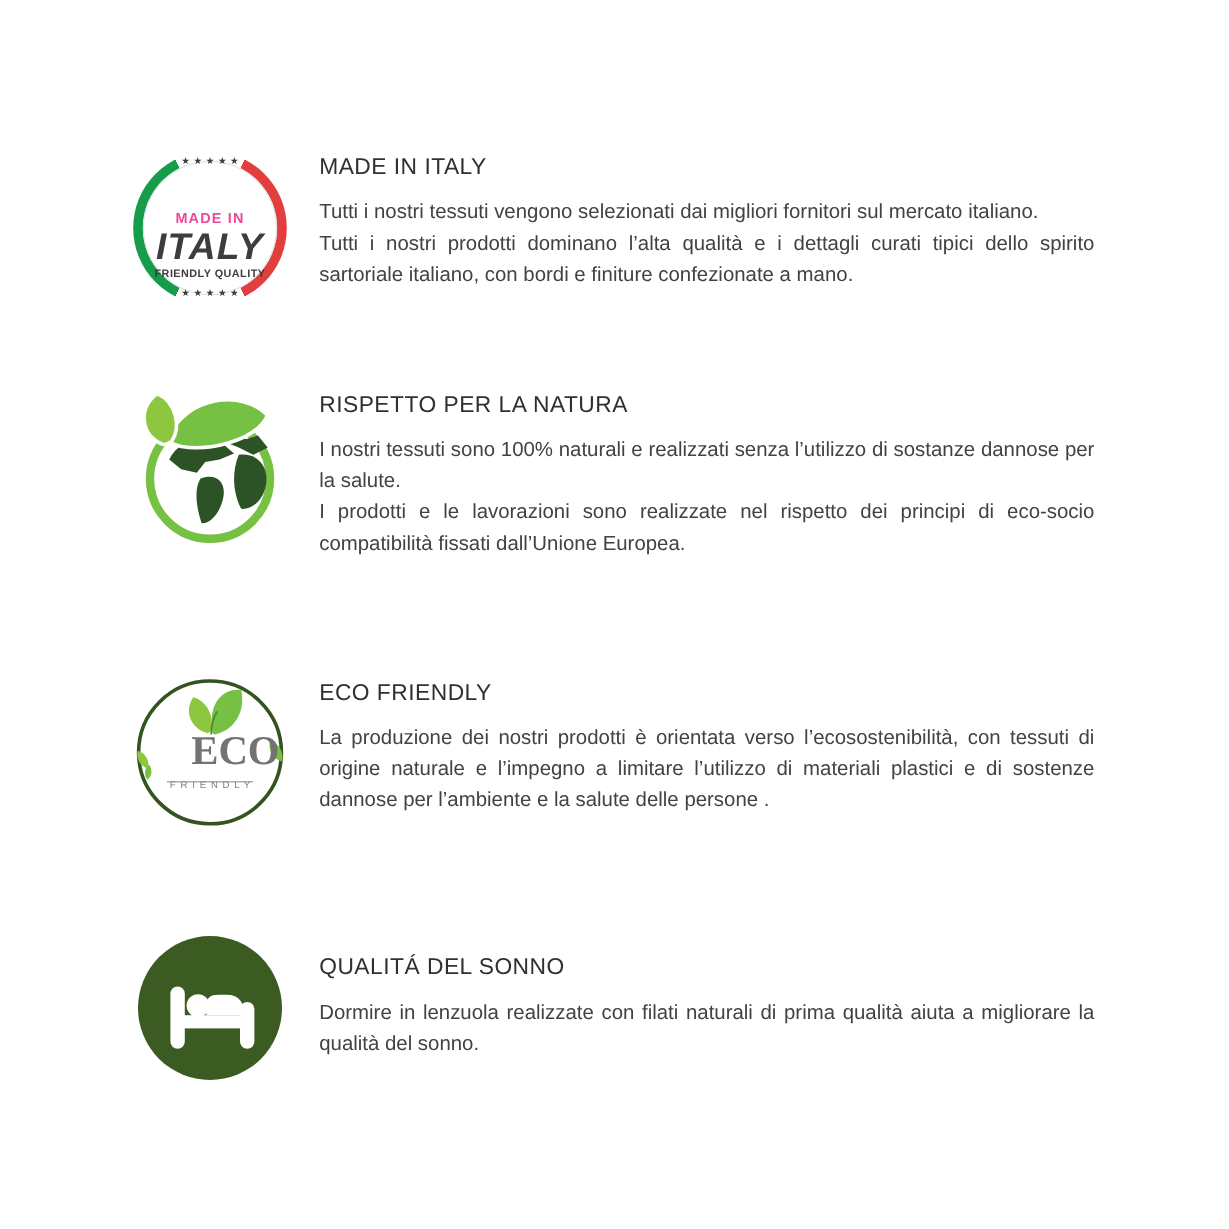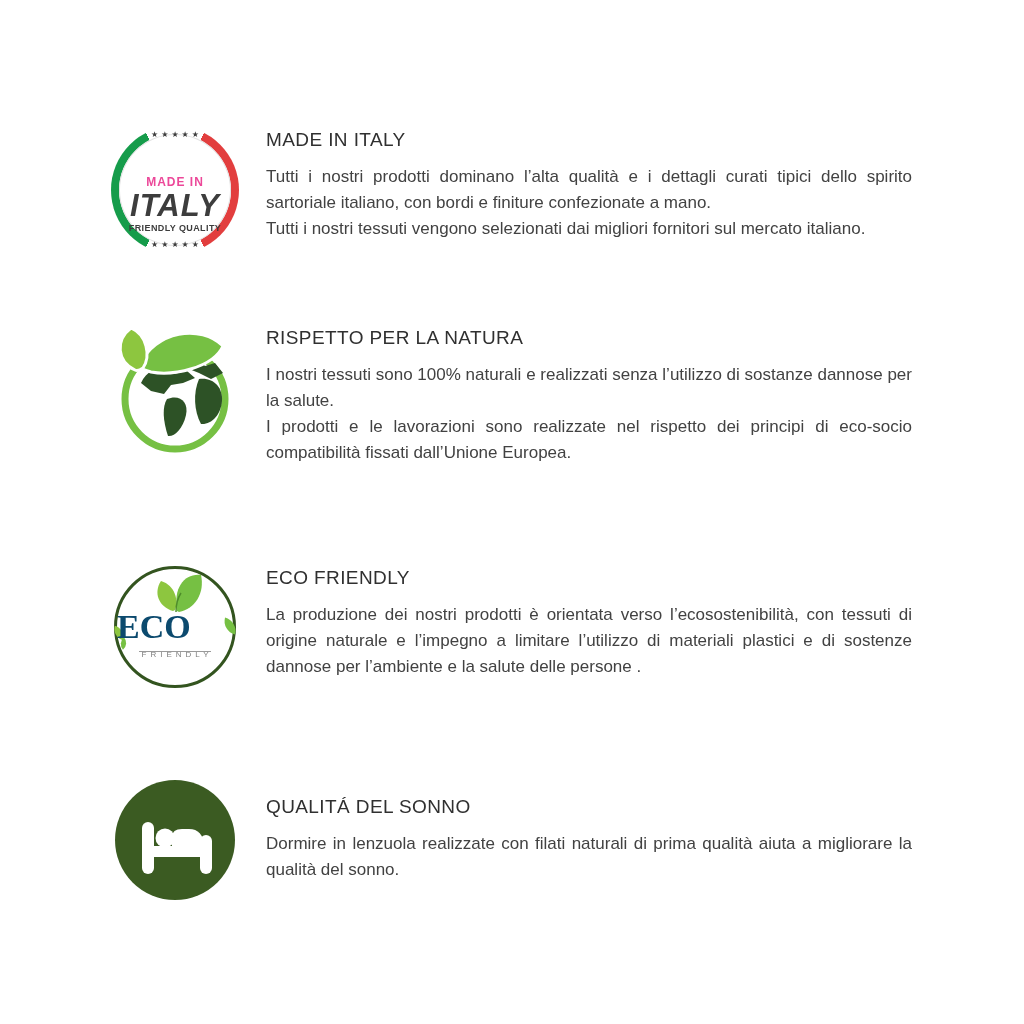--- a/index.html
+++ b/index.html
@@ -41,23 +41,23 @@
   
   .globe-wrap{margin-top:-2px;}
 
   
   .eco-badge{
     position:relative;width:116px;height:116px;border-radius:50%;margin-top:6px;
     border:3px solid #33541f;background:#fff;
   }
   .eco-leaves{position:absolute;top:4px;left:26px;}
   .eco-word{
-    position:absolute;top:40px;left:0;width:100%;text-align:left;
+    position:absolute;top:40px;left:0;width:100%;text-align:right;
     font-family:"Liberation Serif", serif;font-weight:700;font-size:34px;
-    color:#0c4a6e;line-height:36px;letter-spacing:0px;
+    color:#737373;line-height:36px;letter-spacing:0px;
   }
   .eco-line{position:absolute;top:82px;left:22px;right:22px;height:1px;background:#9a9a9a;}
   .eco-friendly{
     position:absolute;top:81px;left:0;width:100%;text-align:center;
     font-size:8px;letter-spacing:4px;color:#7f7f7f;padding-left:4px;box-sizing:border-box;
   }
   .petal{position:absolute;background:#76c043;border-radius:0 100% 0 100%;}
   .petal-r{right:-4px;top:50px;width:14px;height:14px;transform:rotate(15deg);}
   .petal-l1{left:-4px;top:58px;width:12px;height:12px;transform:rotate(195deg);background:#8dc63f;}
   .petal-l2{left:2px;top:70px;width:9px;height:9px;transform:rotate(230deg);}
@@ -83,22 +83,22 @@
           <div class="mi-italy">ITALY</div>
           <div class="mi-premium">FRIENDLY QUALITY</div>
           <div class="mi-sep"></div>
           <div class="mi-stars">★★★★★</div>
         </div>
       </div>
     </div>
     <div class="text-col">
       <h2 class="heading">MADE IN ITALY</h2>
       <div class="para">
+        <span class="sentence">Tutti i nostri tessuti vengono selezionati dai migliori fornitori sul mercato italiano.</span>
         <span class="sentence">Tutti i nostri prodotti dominano l’alta qualità e i dettagli curati tipici dello spirito sartoriale italiano, con bordi e finiture confezionate a mano.</span>
-        <span class="sentence">Tutti i nostri tessuti vengono selezionati dai migliori fornitori sul mercato italiano.</span>
       </div>
     </div>
   </div>
 
   <div class="section" style="top:320px;">
     <div class="icon-col">
       <div class="globe-wrap">
         <svg width="128" height="136" viewBox="0 0 128 136">
           <circle cx="64" cy="81" r="50" fill="#ffffff" stroke="#76c043" stroke-width="7"></circle>
 

